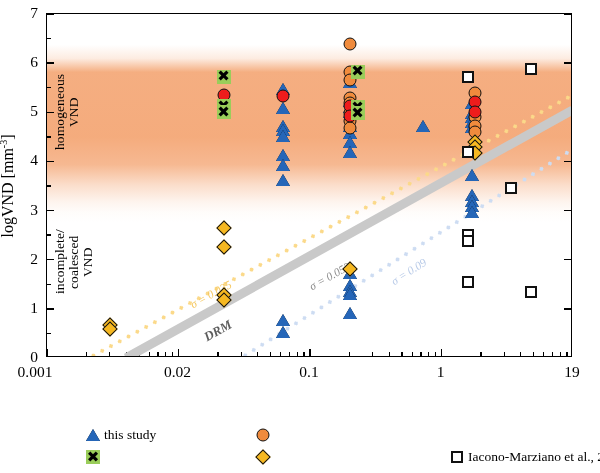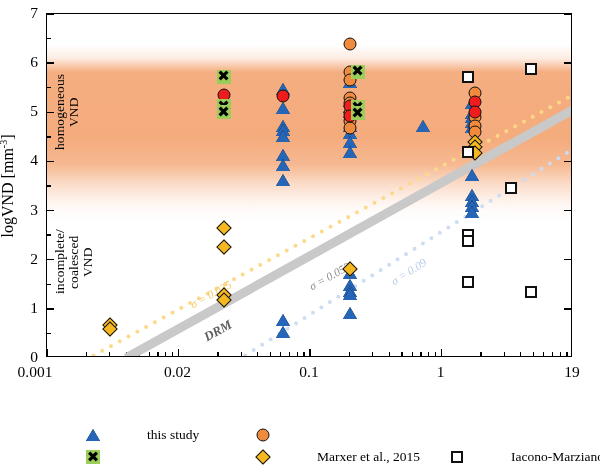--- a/index.html
+++ b/index.html
@@ -76,21 +76,21 @@
   .mk-x{width:14px;height:14px;background:#9acd5a;border:0;box-sizing:border-box;
         display:flex;align-items:center;justify-content:center;
         font-size:15px;line-height:1;color:#000;font-family:"DejaVu Sans",sans-serif;font-weight:900;}
 
   
   .legend{position:absolute;left:84px;top:424px;width:500px;font-size:13.5px;}
   .legend-row{display:flex;align-items:center;height:22px;}
   .legend-item{display:flex;align-items:center;}
   .legend-item .sym{position:relative;width:20px;height:18px;display:inline-block;flex:0 0 20px;}
   .legend-item .sym > span{position:absolute;left:9px;top:9px;}
-  .legend-item .txt{white-space:nowrap;margin-left:43px;}
+  .legend-item .txt{white-space:nowrap;}
   .col1{flex:0 0 170px;}
   .col2{flex:0 0 194px;}
   .col3{flex:0 0 1;}
 </style>
 </head>
 <body>
 
 <div id="root">
 
   <div class="yaxis-title">
@@ -295,21 +295,20 @@
     <div class="legend-row">
       <div class="legend-item col1">
         <span class="sym">
             <span class="mk mk-x">✖</span>
           </span>
       </div>
       <div class="legend-item col2">
         <span class="sym">
             <span class="mk mk-diam"></span>
           </span>
-        <span class="txt">Marxer et al., 2015</span>
       </div>
       <div class="legend-item col3">
         <span class="sym">
             <span class="mk mk-sq"></span>
           </span>
         <span class="txt">Iacono-Marziano et al., 2007</span>
       </div>
     </div>
   </div>
 </div>

